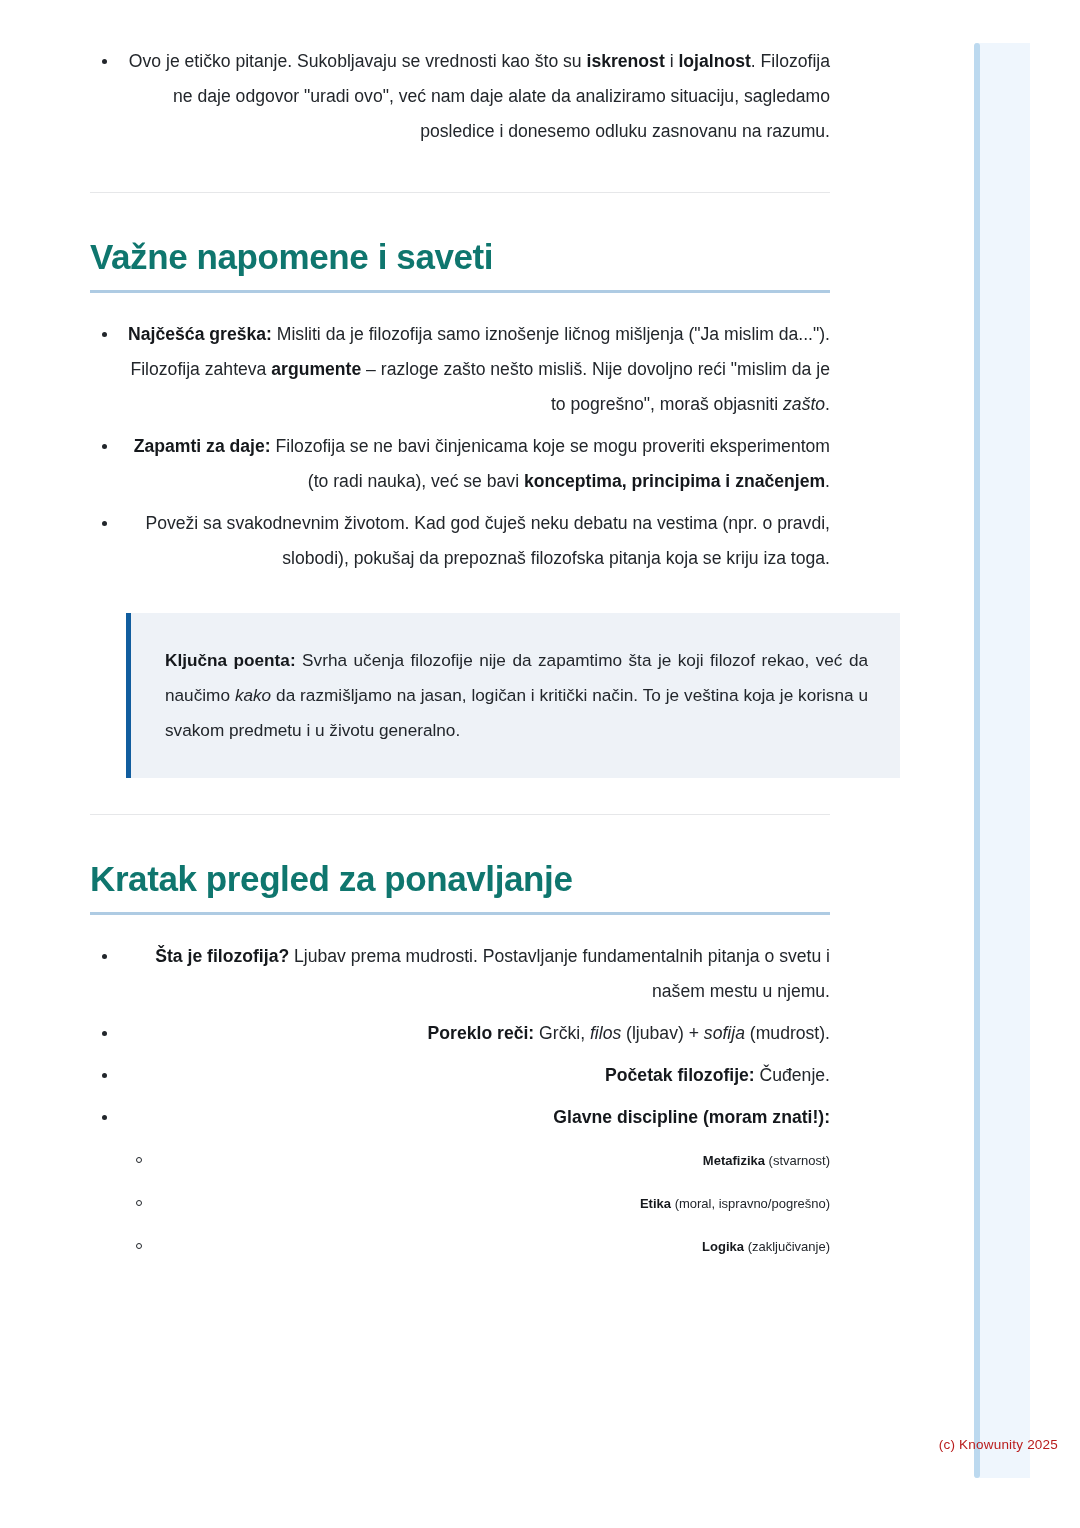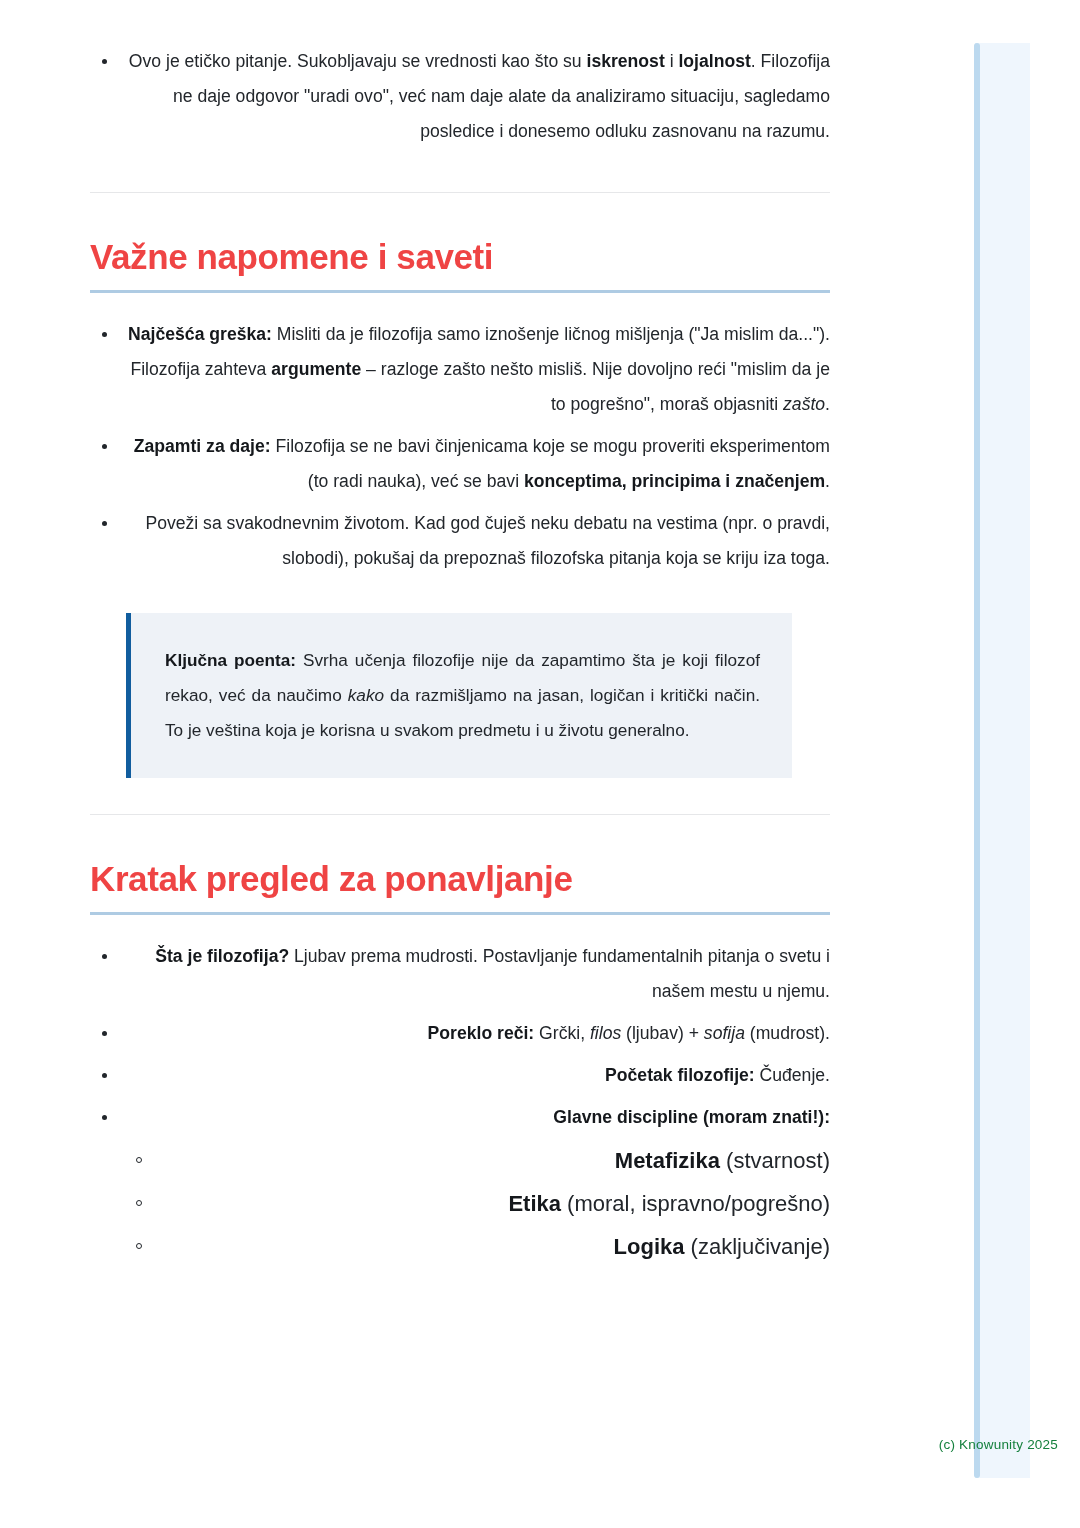--- a/index.html
+++ b/index.html
@@ -79,21 +79,21 @@
     background: #22262b;
   }
   ul.sub {
     list-style: none;
     margin: 4px 0 0 0;
     padding: 0;
   }
   ul.sub > li {
     position: relative;
     padding-left: 33px;
-    font-size: 22px;
+    font-size: 13px;
     line-height: 43px;
     margin: 0;
   }
   ul.sub > li::before {
     content: "";
     position: absolute;
     left: 12px;
     top: 18px;
     width: 6px;
     height: 6px;
@@ -112,56 +112,56 @@
     border: 0;
     margin: 0;
     width: 740px;
   }
 
   
   .section-heading {
     font-size: 35px;
     font-weight: 700;
     letter-spacing: -0.4px;
-    color: #ef4444;
+    color: #0f766e;
     margin: 0;
     line-height: 1.12;
   }
   .heading-rule {
     height: 3px;
     background: #aecbe3;
     width: 740px;
     margin-top: 14px;
   }
 
   
   .callout {
     background: #eef2f7;
     border-left: 5px solid #11year;
     border-left: 5px solid #115d9e;
     padding: 30px 32px 30px 34px;
     margin-left: 36px;
-    width: 666px;
+    width: 774px;
     box-sizing: border-box;
   }
   .callout p {
     margin: 0;
     font-size: 17.2px;
     line-height: 35px;
     text-align: justify;
     color: #22262b;
   }
 
   
   .watermark {
     position: absolute;
     right: 22px;
     top: 1437px;
     font-size: 13.5px;
-    color: #15803d;
+    color: #b91c1c;
     letter-spacing: 0.2px;
     white-space: nowrap;
   }
 
   .sp-24 { height: 24px; }
   .sp-30 { height: 30px; }
   .sp-36 { height: 36px; }
   .sp-44 { height: 44px; }
 </style>
 </head>

